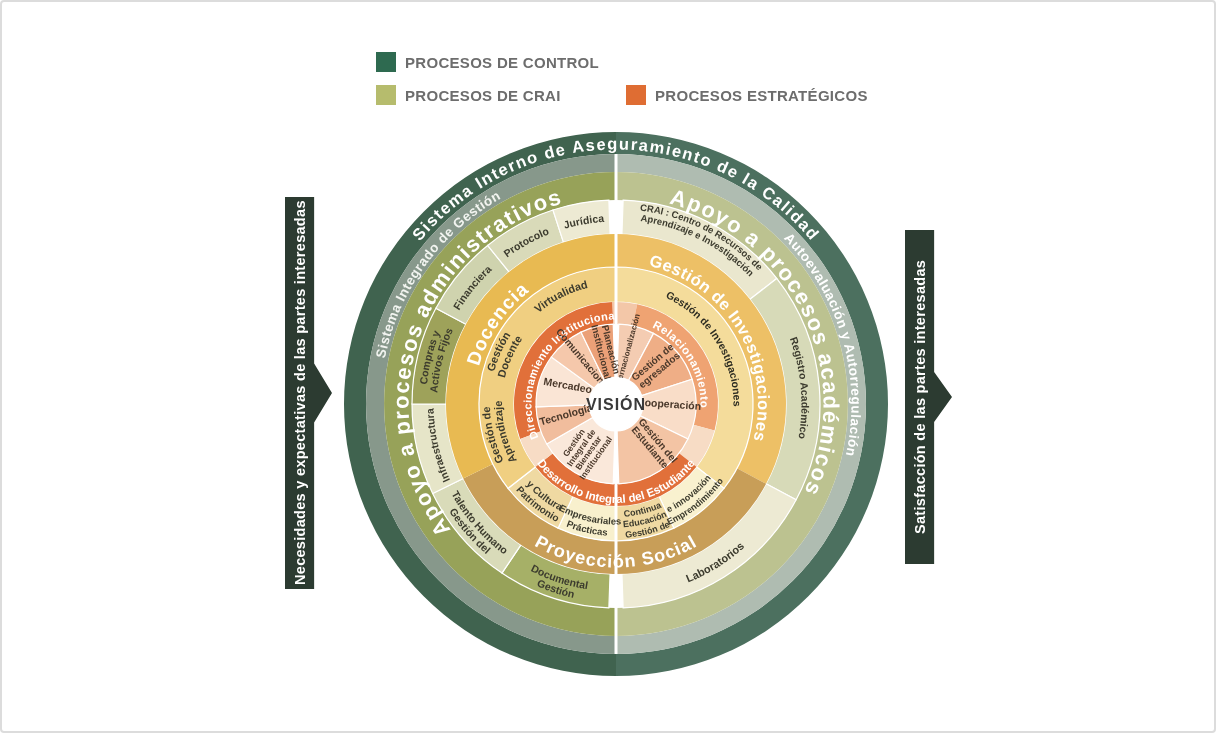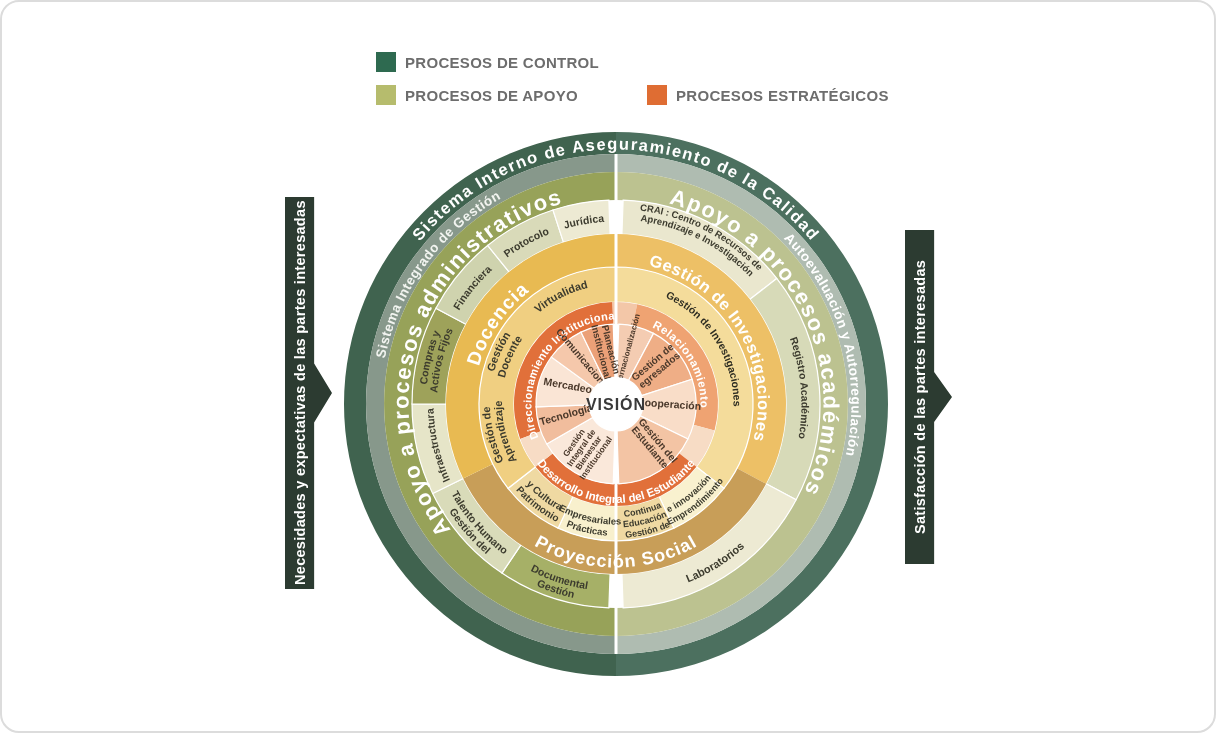--- a/index.html
+++ b/index.html
@@ -1,26 +1,26 @@
 <!DOCTYPE html>
 <html><head>
 <meta charset="utf-8">
 <style>
   html,body{margin:0;padding:0;background:#ffffff;font-family:"Liberation Sans",sans-serif;}
   .card{
     position:relative;width:1216px;height:733px;background:#ffffff;
-    border:2px solid #dcdcdc;border-radius:19px;overflow:hidden;box-sizing:border-box;padding-left:10px;
+    border:2px solid #dcdcdc;border-radius:4px;overflow:hidden;box-sizing:border-box;padding-left:10px;
   }
   .legend-item{position:absolute;display:flex;align-items:center;gap:9px;}
   .legend-swatch{width:20px;height:20px;flex:0 0 auto;}
   .legend-label{font-size:15px;font-weight:bold;color:#6d6d6d;letter-spacing:.3px;white-space:nowrap;}
   .pos-control{left:374px;top:50px;}
   .pos-misionales{left:629px;top:50px;}
   .pos-apoyo{left:374px;top:83px;}
-  .pos-estrategicos{left:645px;top:83px;}
+  .pos-estrategicos{left:624px;top:83px;}
   .side-arrow{
     position:absolute;background:#2c3b31;
     clip-path:polygon(0 0,62% 0,62% 42.5%,100% 50%,62% 57.5%,62% 100%,0 100%);
     display:flex;align-items:center;
   }
   .arrow-left{left:283px;top:195px;width:47px;height:392px;}
   .arrow-right{left:903px;top:228px;width:47px;height:334px;}
   .side-arrow .bar-label{
     width:29px;display:flex;align-items:center;justify-content:center;
     writing-mode:vertical-rl;transform:rotate(180deg);
@@ -33,21 +33,21 @@
 <body>
 
 <div class="card">
 
   <div class="legend-item pos-control">
     <span class="legend-swatch" style="background: rgb(46, 106, 80);"></span>
     <span class="legend-label">PROCESOS DE CONTROL</span>
   </div>
   <div class="legend-item pos-apoyo">
     <span class="legend-swatch" style="background: rgb(182, 188, 109);"></span>
-    <span class="legend-label">PROCESOS DE APOYO</span>
+    <span class="legend-label">PROCESOS DE CRAI</span>
   </div>
   <div class="legend-item pos-estrategicos">
     <span class="legend-swatch" style="background: rgb(223, 109, 51);"></span>
     <span class="legend-label">PROCESOS ESTRATÉGICOS</span>
   </div>
 
   <svg id="wheel" width="1216" height="733" viewBox="0 0 1216 733">
       <path d="M614.00 130.00A272 272 0 0 1 614.00 674.00L614.00 652.00A250 250 0 0 0 614.00 152.00Z" fill="#4C705F" stroke="none" stroke-width="0"></path>
       <path d="M614.00 674.00A272 272 0 0 1 614.00 130.00L614.00 152.00A250 250 0 0 0 614.00 652.00Z" fill="#40634F" stroke="none" stroke-width="0"></path>
       <path d="M614.00 152.00A250 250 0 0 1 614.00 652.00L614.00 634.00A232 232 0 0 0 614.00 170.00Z" fill="#AFBCB1" stroke="none" stroke-width="0"></path>

